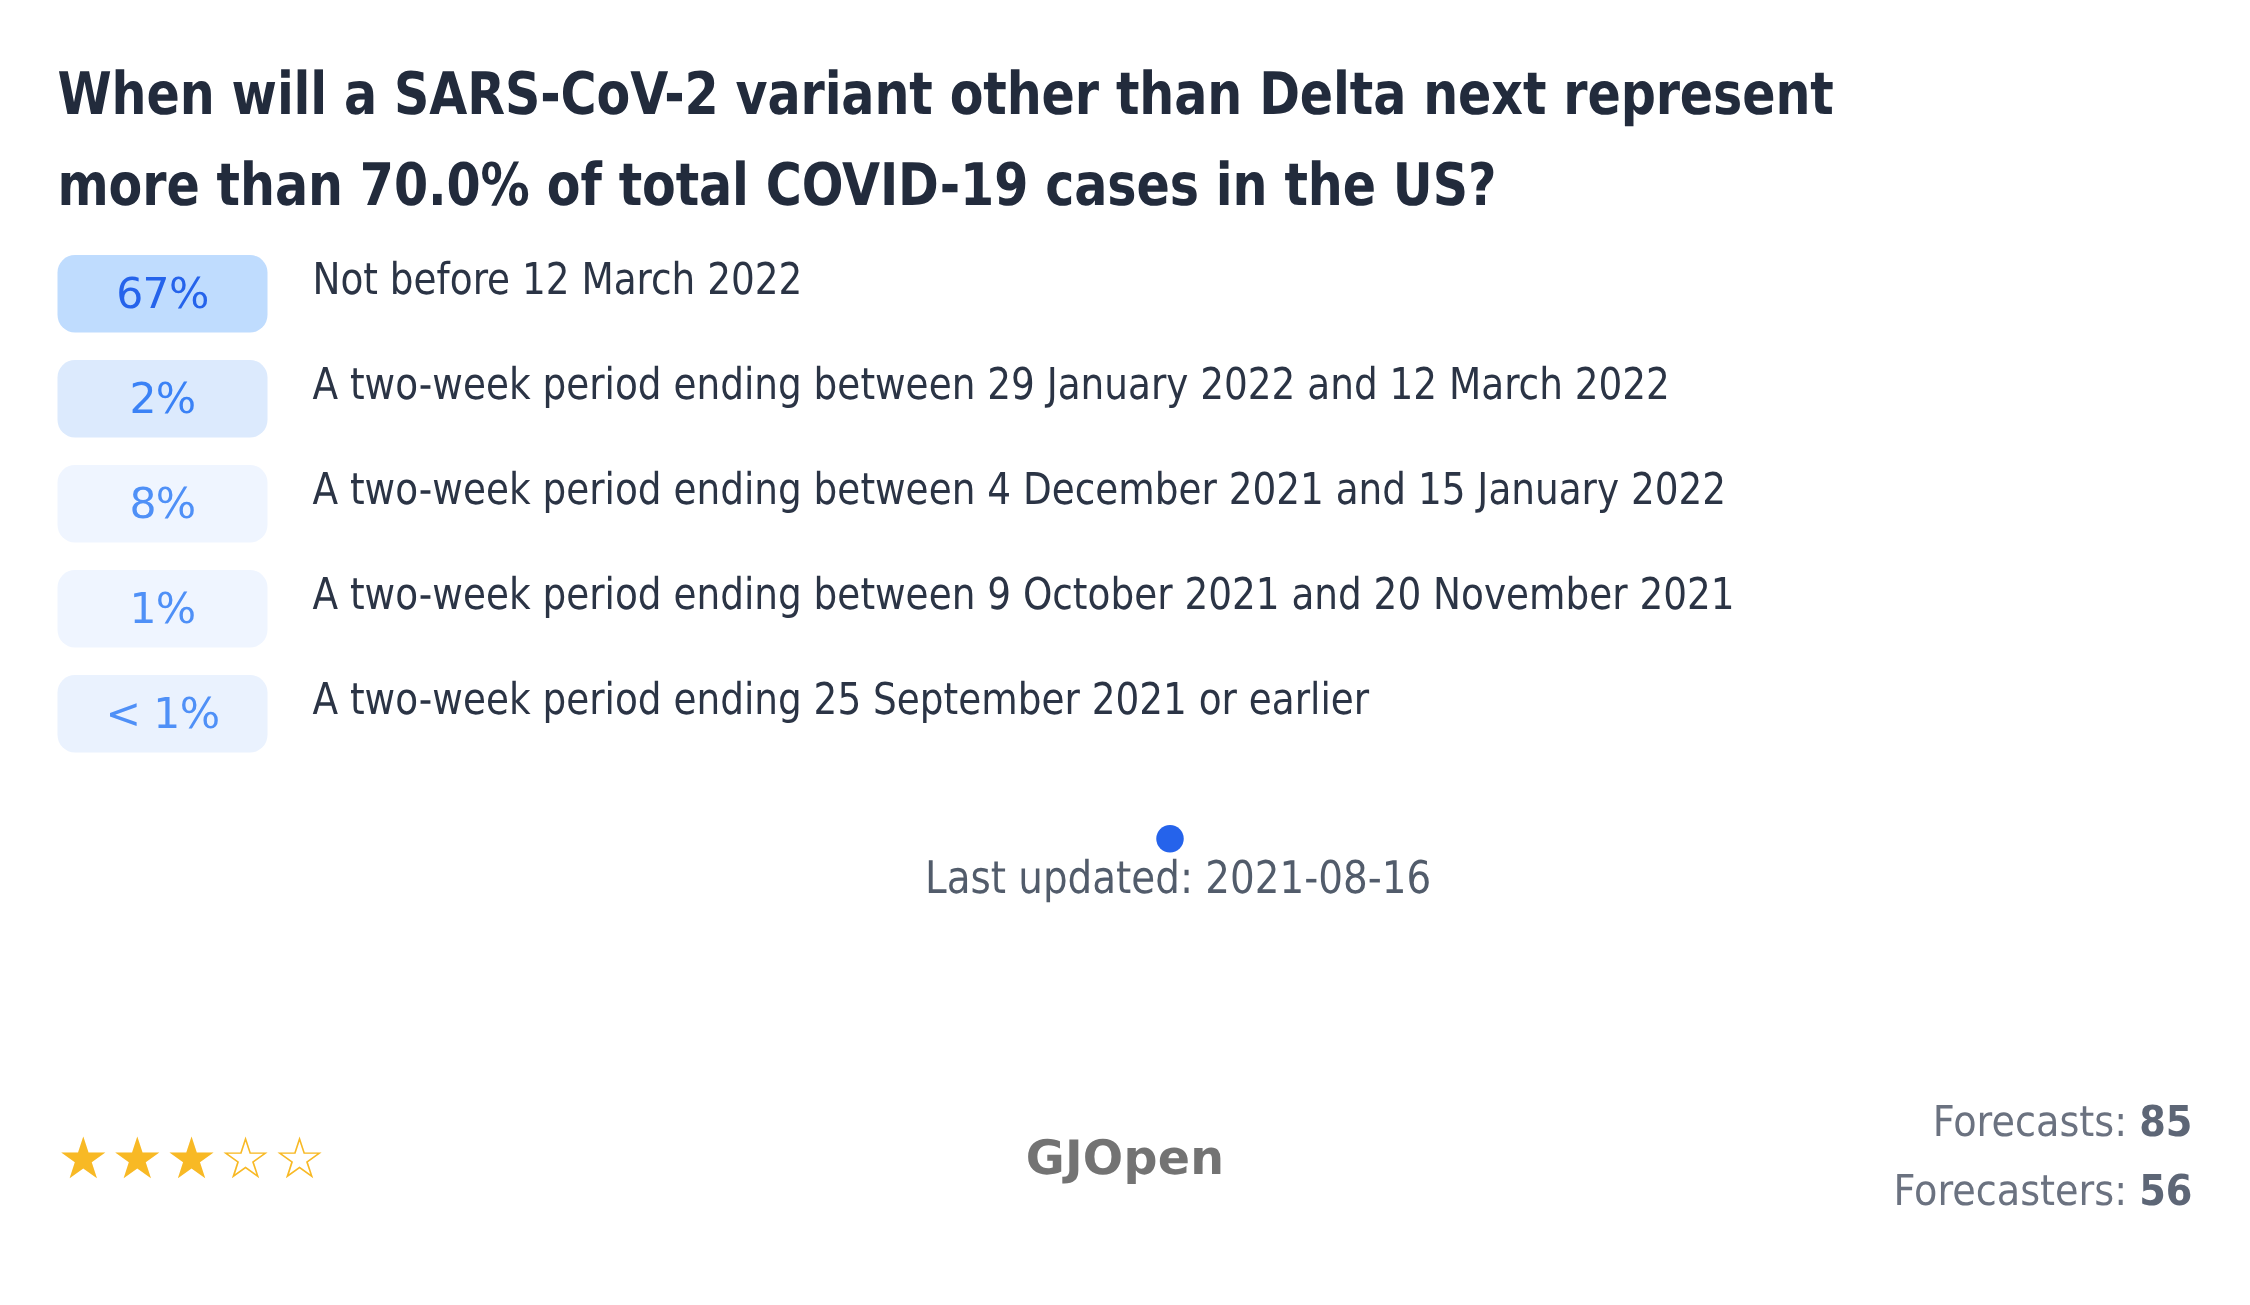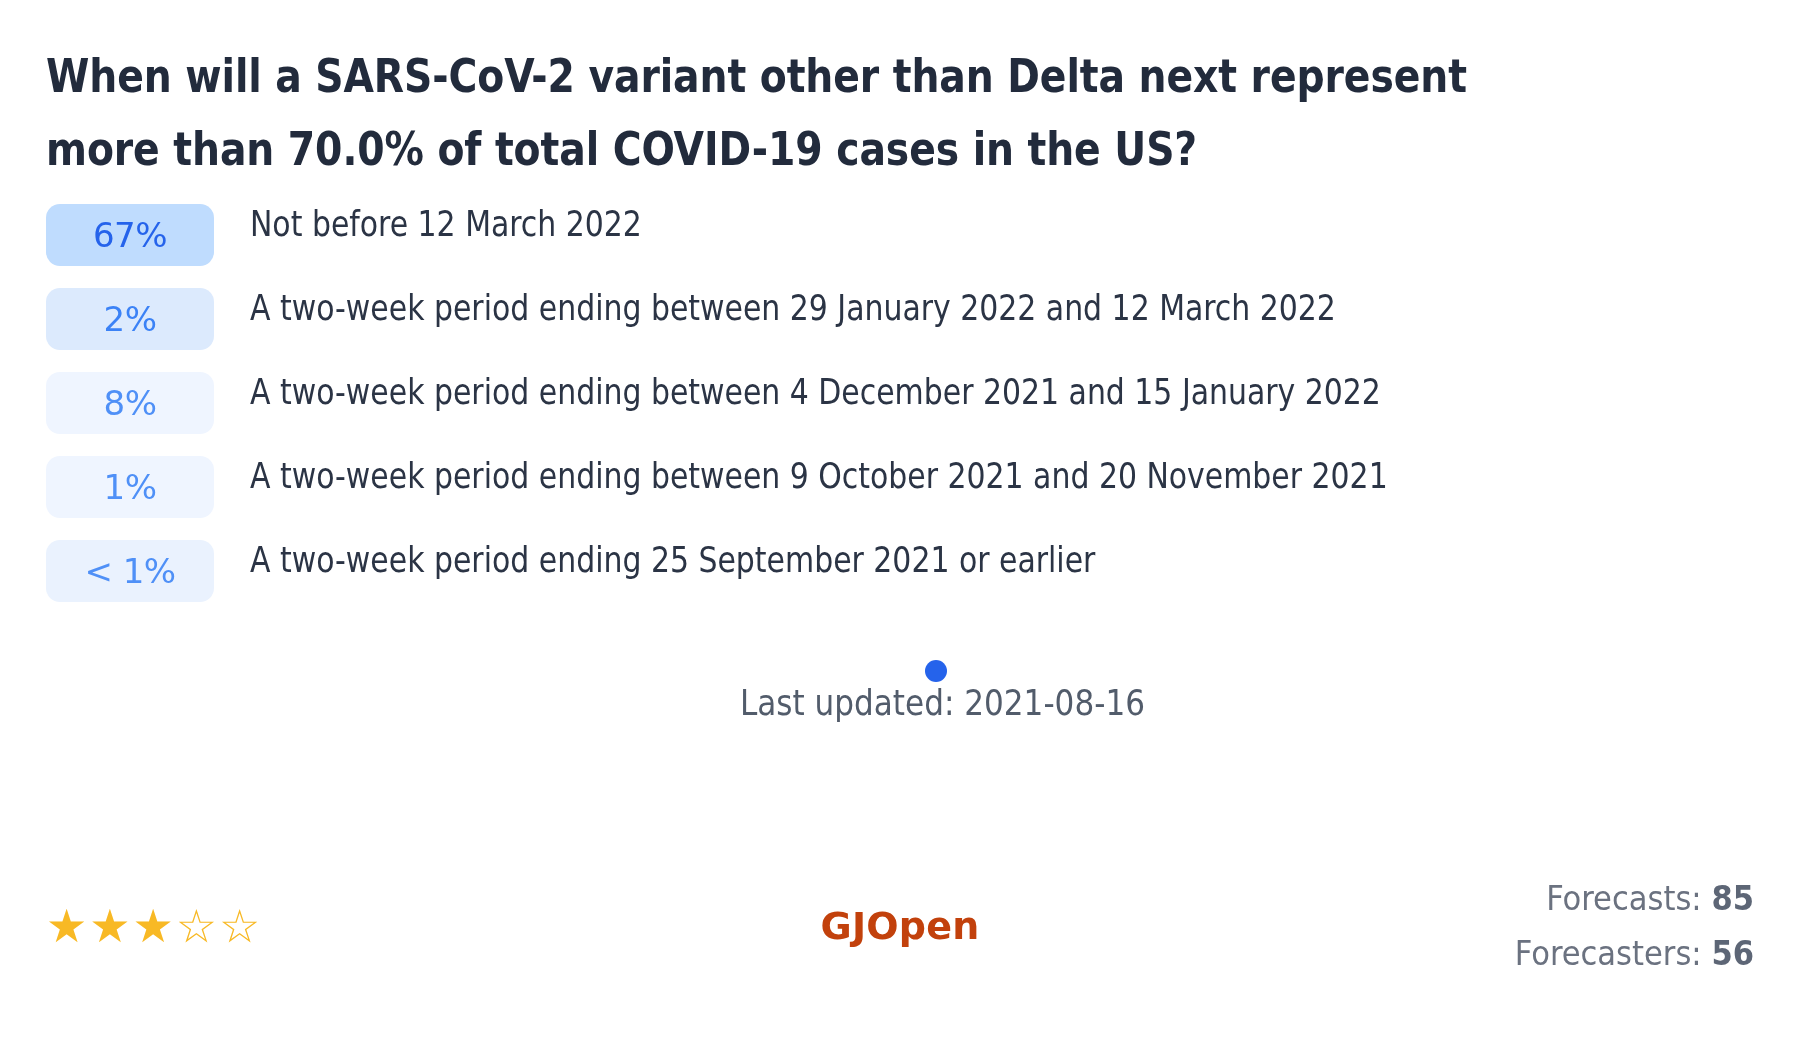--- a/index.html
+++ b/index.html
@@ -119,21 +119,21 @@
   .star {
     font-size: 46px;
     line-height: 1;
     color: #f8b925;
   }
   .brand {
     font-family: "DejaVu Sans", sans-serif;
     font-weight: 700;
     font-size: 38px;
     letter-spacing: 0.2px;
-    color: #c2410c;
+    color: #737373;
     flex: 0 0 auto;
   }
   .counts {
     flex: 0 0 auto;
     text-align: right;
     width: 300px;
   }
   .count-line {
     font-family: "Liberation Sans Narrow", "DejaVu Sans Condensed", "Liberation Sans", sans-serif;
     font-stretch: condensed;

